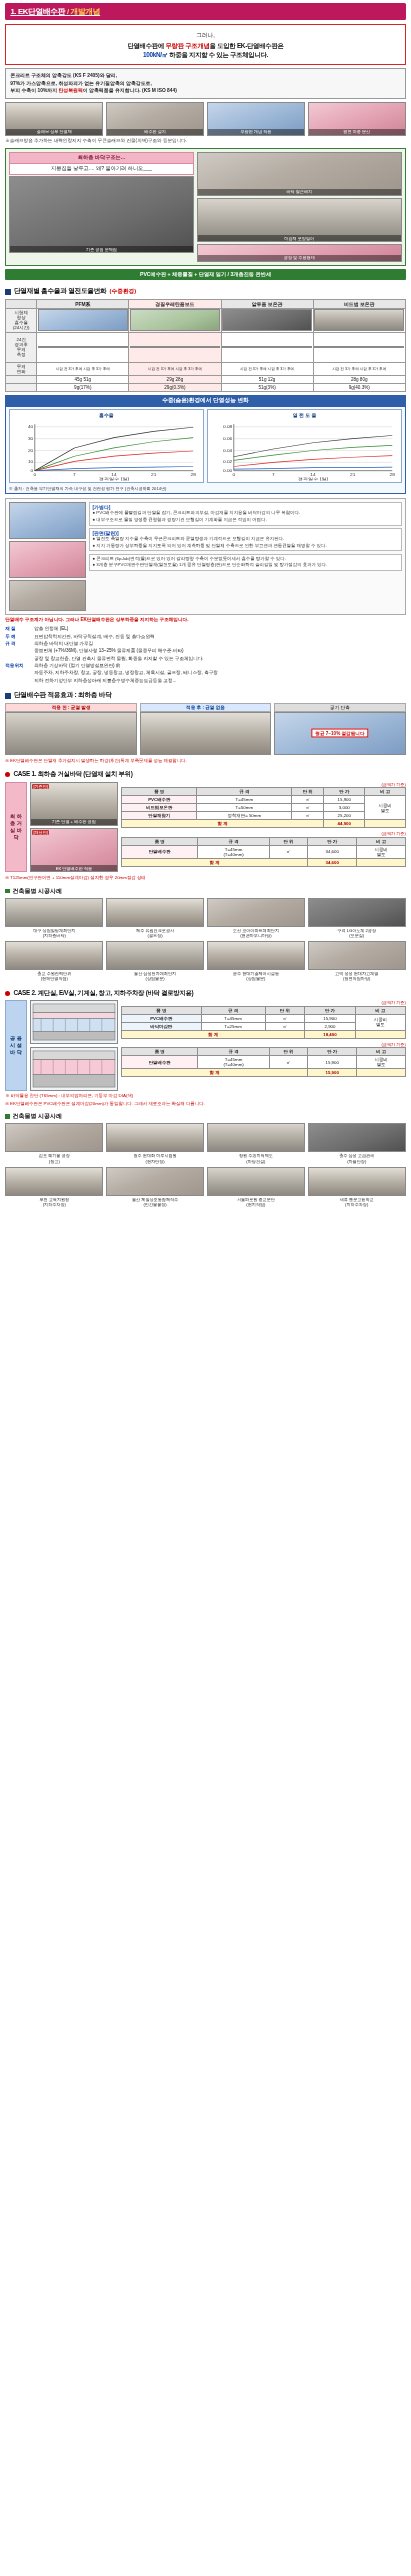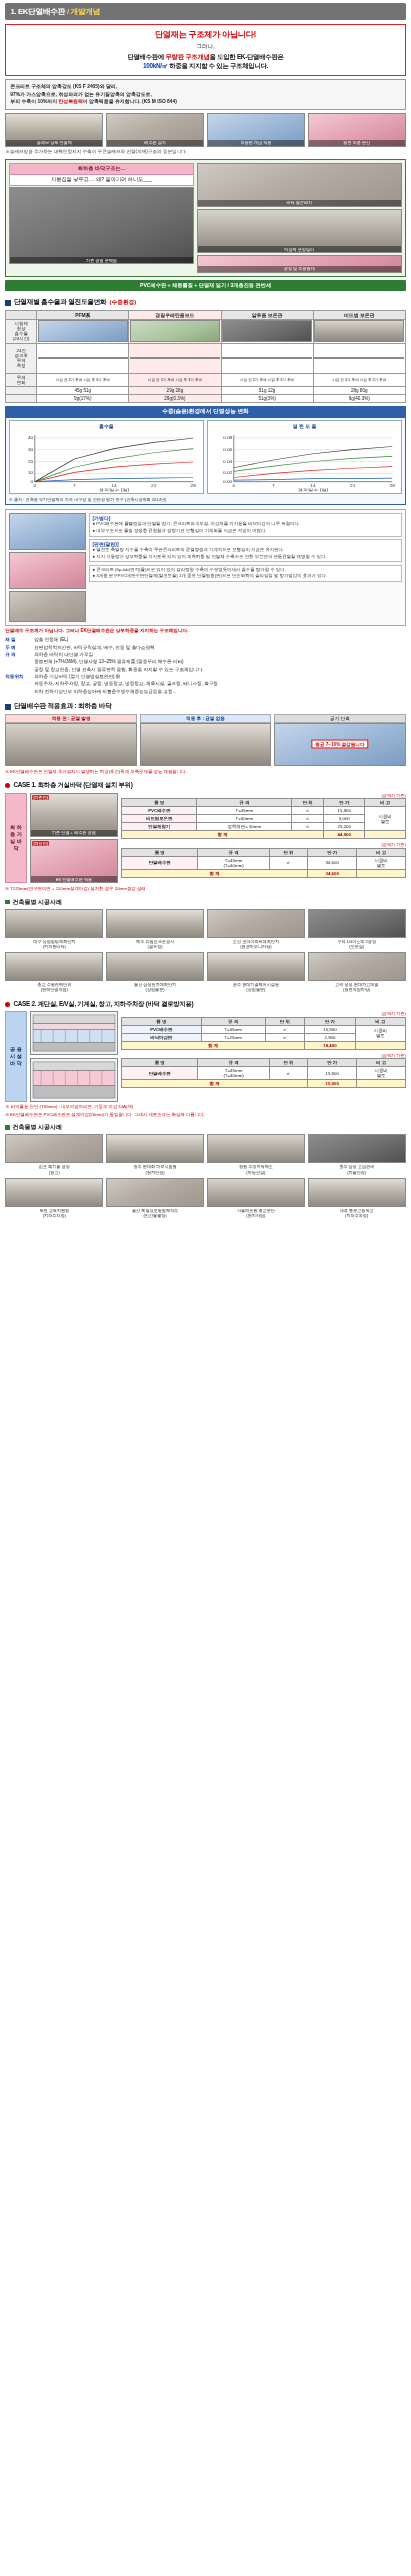--- a/index.html
+++ b/index.html
@@ -11,27 +11,28 @@
     width: 411px;
   }
   .page {
     width: 411px;
     margin: 0 auto;
     padding: 3.1px 5.2px 7.2px 5.2px;
     background: #fff;
   }
   
   .title-bar {
-    background: #737373;
+    background: #be185d;
     color: #ffffff;
     font-size: 7.7px;
     font-weight: bold;
     padding: 3.6px 5.2px;
     border-radius: 1.5px;
     letter-spacing: -0.3px;
+    text-decoration: underline;
   }
   .title-bar .t2 { color: #ffd24d; }
   
   .intro-box {
     border: 1px solid #d22; 
     margin-top: 4.1px;
     padding: 4.1px 3.1px;
     text-align: center;
     background: #fff;
   }
@@ -206,21 +207,20 @@
 <body>
 
 <div class="page">
 
   <div class="title-bar">
     <span>1.</span>
     <span>EK단열배수판</span><span class="t2"> / </span><span class="t2">개발개념</span>
   </div>
 
   <div class="intro-box">
-    <div class="intro-l1">단열재는 구조체가 아닙니다!</div>
     <div class="intro-l2">그러나,</div>
     <div class="intro-l3">
       <span>단열배수판에 </span><span class="hl">무량판 구조개념</span><span>을 도입한 EK-단열배수판은</span>
     </div>
     <div class="intro-l4">
       <span class="hl">100kN/㎡</span>
       <span>하중을 지지할 수 있는 구조체입니다.</span>
     </div>
   </div>
 

